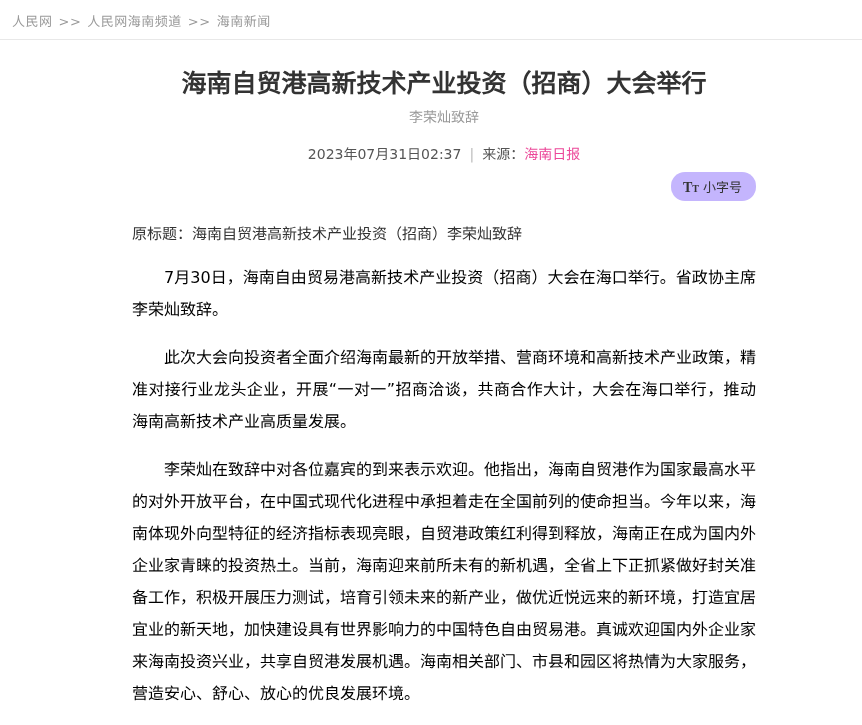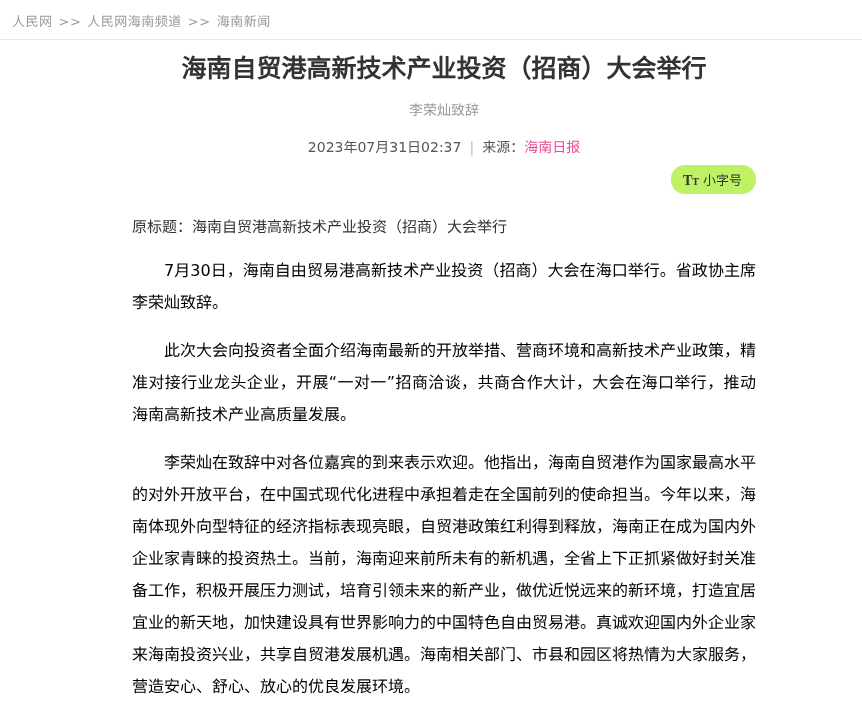--- a/index.html
+++ b/index.html
@@ -28,30 +28,30 @@
     color: #9a9a9a;
   }
 
   
   .content {
     width: 624px;
     margin-left: 132px;
   }
 
   .article-title {
-    margin-top: 12px;
+    margin-top: 27px;
     text-align: center;
     font-size: 25px;
     font-weight: bold;
     color: #333333;
     line-height: 34px;
   }
 
   .article-subtitle {
-    margin-top: 13px;
+    margin-top: 5px;
     text-align: center;
     font-size: 14px;
     color: #999999;
   }
 
   .article-meta {
     margin-top: 17px;
     text-align: center;
     font-size: 14px;
     color: #555555;
@@ -65,21 +65,21 @@
     text-decoration: none;
     cursor: pointer;
   }
 
   .toolbar-row {
     margin-top: 9px;
     text-align: right;
   }
   .font-size-button {
     display: inline-block;
-    background: #bef264;
+    background: #c4b5fd;
     border: none;
     border-radius: 14px;
     padding: 5px 14px 5px 12px;
     font-size: 13px;
     color: #333333;
     cursor: pointer;
     font-family: inherit;
     text-align: center;
   }
   .font-size-button .t-large {
@@ -130,20 +130,20 @@
     <span>2023年07月31日02:37</span><span class="meta-divider">|</span><span>来源：</span><a class="source-link">海南日报</a>
   </div>
 
   <div class="toolbar-row">
     <button class="font-size-button">
       <span class="t-large">T</span><span class="t-small">T</span><span class="fs-label">小字号</span>
     </button>
   </div>
 
   <div class="article-body">
-    <p class="original-title">原标题：海南自贸港高新技术产业投资（招商）大会举行</p>
+    <p class="original-title">原标题：海南自贸港高新技术产业投资（招商）李荣灿致辞</p>
     <p class="para">7月30日，海南自由贸易港高新技术产业投资（招商）大会在海口举行。省政协主席李荣灿致辞。</p>
     <p class="para">此次大会向投资者全面介绍海南最新的开放举措、营商环境和高新技术产业政策，精准对接行业龙头企业，开展“一对一”招商洽谈，共商合作大计，大会在海口举行，推动海南高新技术产业高质量发展。</p>
     <p class="para">李荣灿在致辞中对各位嘉宾的到来表示欢迎。他指出，海南自贸港作为国家最高水平的对外开放平台，在中国式现代化进程中承担着走在全国前列的使命担当。今年以来，海南体现外向型特征的经济指标表现亮眼，自贸港政策红利得到释放，海南正在成为国内外企业家青睐的投资热土。当前，海南迎来前所未有的新机遇，全省上下正抓紧做好封关准备工作，积极开展压力测试，培育引领未来的新产业，做优近悦远来的新环境，打造宜居宜业的新天地，加快建设具有世界影响力的中国特色自由贸易港。真诚欢迎国内外企业家来海南投资兴业，共享自贸港发展机遇。海南相关部门、市县和园区将热情为大家服务，营造安心、舒心、放心的优良发展环境。</p>
 
   </div>
 
 </div>
 
 </body></html>

